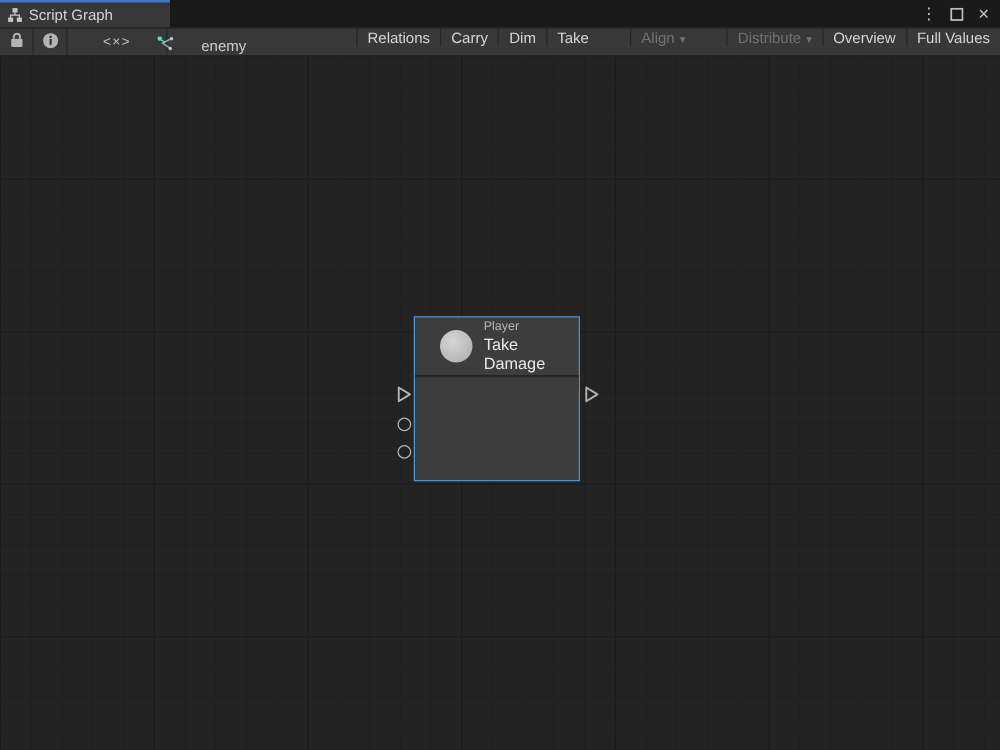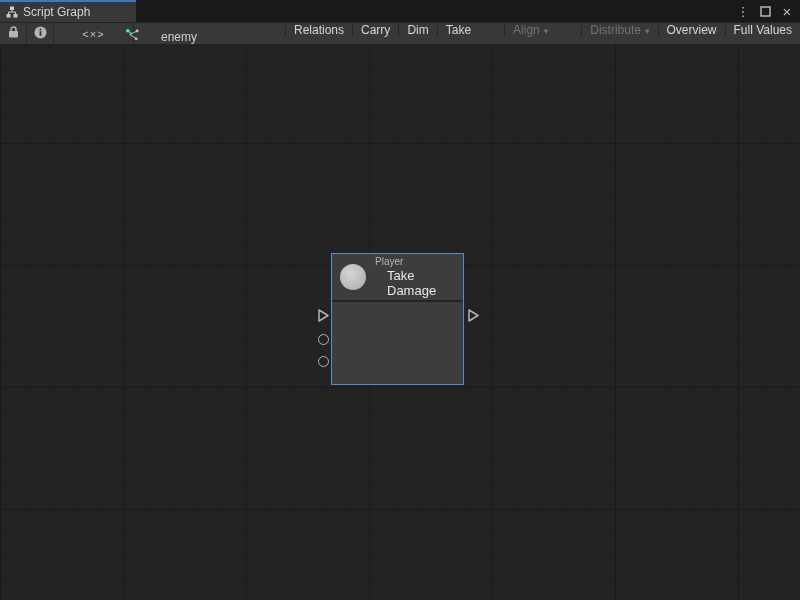--- a/index.html
+++ b/index.html
@@ -96,30 +96,30 @@
   .node {
     position: absolute; left: 331px; top: 209px; 
     width: 133px; height: 132px;
     background: #3d3d3d;
     border: 1px solid #4c92d2;
     display: flex; flex-direction: column;
   }
   .node-header {
     height: 46px; flex: none;
     display: flex; align-items: center;
-    padding-left: 8px; gap: 9px;
+    padding-left: 20px; gap: 9px;
   }
   .node-icon {
     width: 26px; height: 26px; border-radius: 50%;
     background: radial-gradient(circle at 40% 35%, #d6d6d6, #a9a9a9);
     flex: none;
   }
   .node-titles { display: flex; flex-direction: column; gap: 1px; }
   .node-subtitle { font-size: 10px; color: #b5b5b5; }
-  .node-title { font-size: 13px; color: #e8e8e8; margin-left: 12px; }
+  .node-title { font-size: 13px; color: #e8e8e8; }
   .node-divider { height: 1px; background: #242424; flex: none; }
   .node-body { flex: 1; display: flex; flex-direction: column; padding-top: 3px; }
   .row { display: flex; align-items: center; flex: none; }
   .row-flow { height: 25px; justify-content: space-between; padding: 0 4px 0 6px; }
   .row-this { height: 24px; padding-left: 9px; }
   .row-damage { height: 22px; padding-left: 9px; }
   .port-dot { width: 9px; height: 9px; border-radius: 50%; flex: none; }
   .dot-gray { background: #b8b8b8; }
   .dot-teal { background: #4fe3c4; }
   .this-input {

